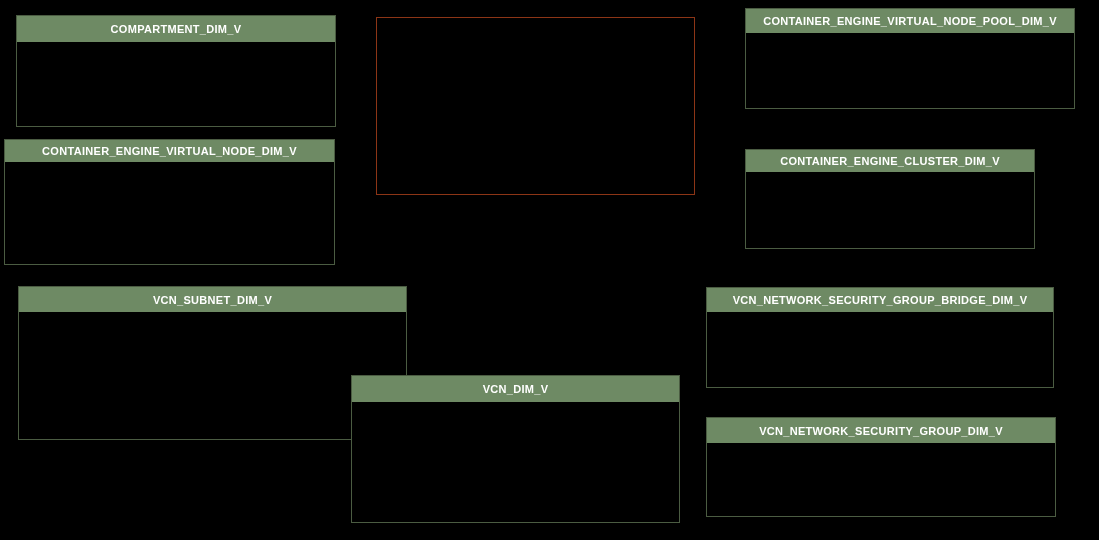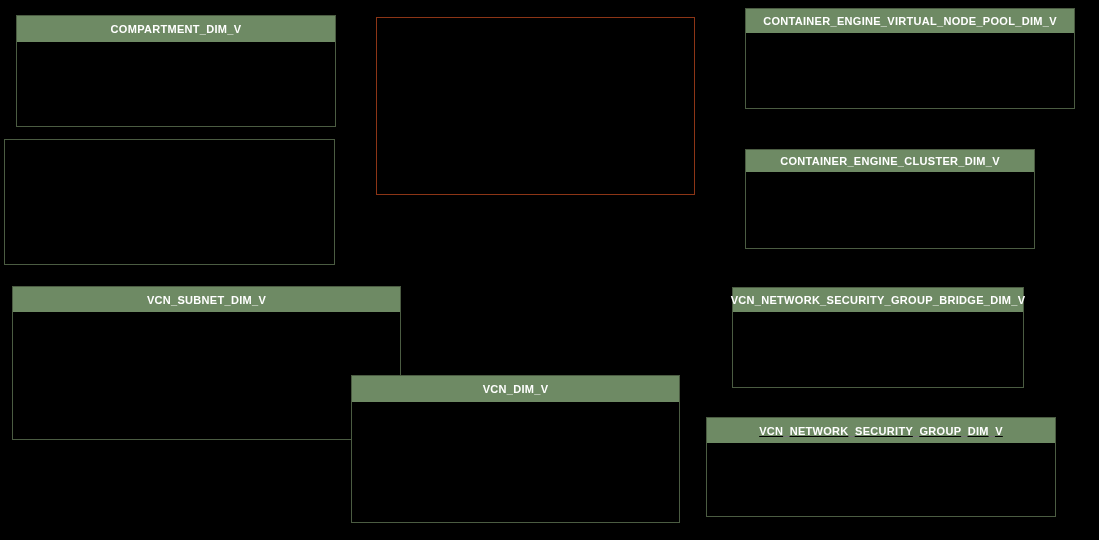--- a/index.html
+++ b/index.html
@@ -62,45 +62,48 @@
     <div class="entity-table fact" style="left: 376px; top: 17px; width: 319px; height: 178px; border-color: rgb(140, 53, 22);">
     <div class="entity-body"></div>
   </div>
     <div class="entity-table dim" style="left: 745px; top: 8px; width: 330px; height: 101px; border-color: rgb(75, 92, 66); text-align: center;">
     <div class="entity-header" style="background: rgb(110, 138, 100); height: 24px;">
       <span class="entity-name" style="color: rgb(255, 255, 255);">CONTAINER_ENGINE_VIRTUAL_NODE_POOL_DIM_V</span>
     </div>
     <div class="entity-body"></div>
   </div>
     <div class="entity-table dim" style="left: 4px; top: 139px; width: 331px; height: 126px; border-color: rgb(75, 92, 66);">
+    <div class="entity-header" style="background: rgb(110, 138, 100); height: 22px;">
+      <span class="entity-name" style="color: rgb(255, 255, 255);">CONTAINER_ENGINE_VIRTUAL_NODE_DIM_V</span>
+    </div>
     <div class="entity-body"></div>
   </div>
     <div class="entity-table dim" style="left: 745px; top: 149px; width: 290px; height: 100px; border-color: rgb(75, 92, 66);">
     <div class="entity-header" style="background: rgb(110, 138, 100); height: 22px;">
       <span class="entity-name" style="color: rgb(255, 255, 255);">CONTAINER_ENGINE_CLUSTER_DIM_V</span>
     </div>
     <div class="entity-body"></div>
   </div>
-    <div class="entity-table dim" style="left: 12px; top: 286px; width: 389px; height: 154px; border-color: rgb(75, 92, 66);">
+    <div class="entity-table dim" style="left: 18px; top: 286px; width: 389px; height: 154px; border-color: rgb(75, 92, 66);">
     <div class="entity-header" style="background: rgb(110, 138, 100); height: 25px;">
       <span class="entity-name" style="color: rgb(255, 255, 255);">VCN_SUBNET_DIM_V</span>
     </div>
     <div class="entity-body"></div>
   </div>
     <div class="entity-table dim" style="left: 351px; top: 375px; width: 329px; height: 148px; border-color: rgb(75, 92, 66);">
     <div class="entity-header" style="background: rgb(110, 138, 100); height: 26px;">
       <span class="entity-name" style="color: rgb(255, 255, 255);">VCN_DIM_V</span>
     </div>
     <div class="entity-body"></div>
   </div>
-    <div class="entity-table dim" style="left: 732px; top: 287px; width: 292px; height: 101px; border-color: rgb(75, 92, 66);">
+    <div class="entity-table dim" style="left: 706px; top: 287px; width: 348px; height: 101px; border-color: rgb(75, 92, 66);">
     <div class="entity-header" style="background: rgb(110, 138, 100); height: 24px;">
       <span class="entity-name" style="color: rgb(255, 255, 255);">VCN_NETWORK_SECURITY_GROUP_BRIDGE_DIM_V</span>
     </div>
     <div class="entity-body"></div>
   </div>
-    <div class="entity-table dim" style="left: 706px; top: 417px; width: 350px; height: 100px; border-color: rgb(75, 92, 66); text-decoration: underline;">
+    <div class="entity-table dim" style="left: 706px; top: 417px; width: 350px; height: 100px; border-color: rgb(75, 92, 66);">
     <div class="entity-header" style="background: rgb(110, 138, 100); height: 25px;">
       <span class="entity-name" style="color: rgb(255, 255, 255);">VCN_NETWORK_SECURITY_GROUP_DIM_V</span>
     </div>
     <div class="entity-body"></div>
   </div>
   </div>
 
 </body></html>

